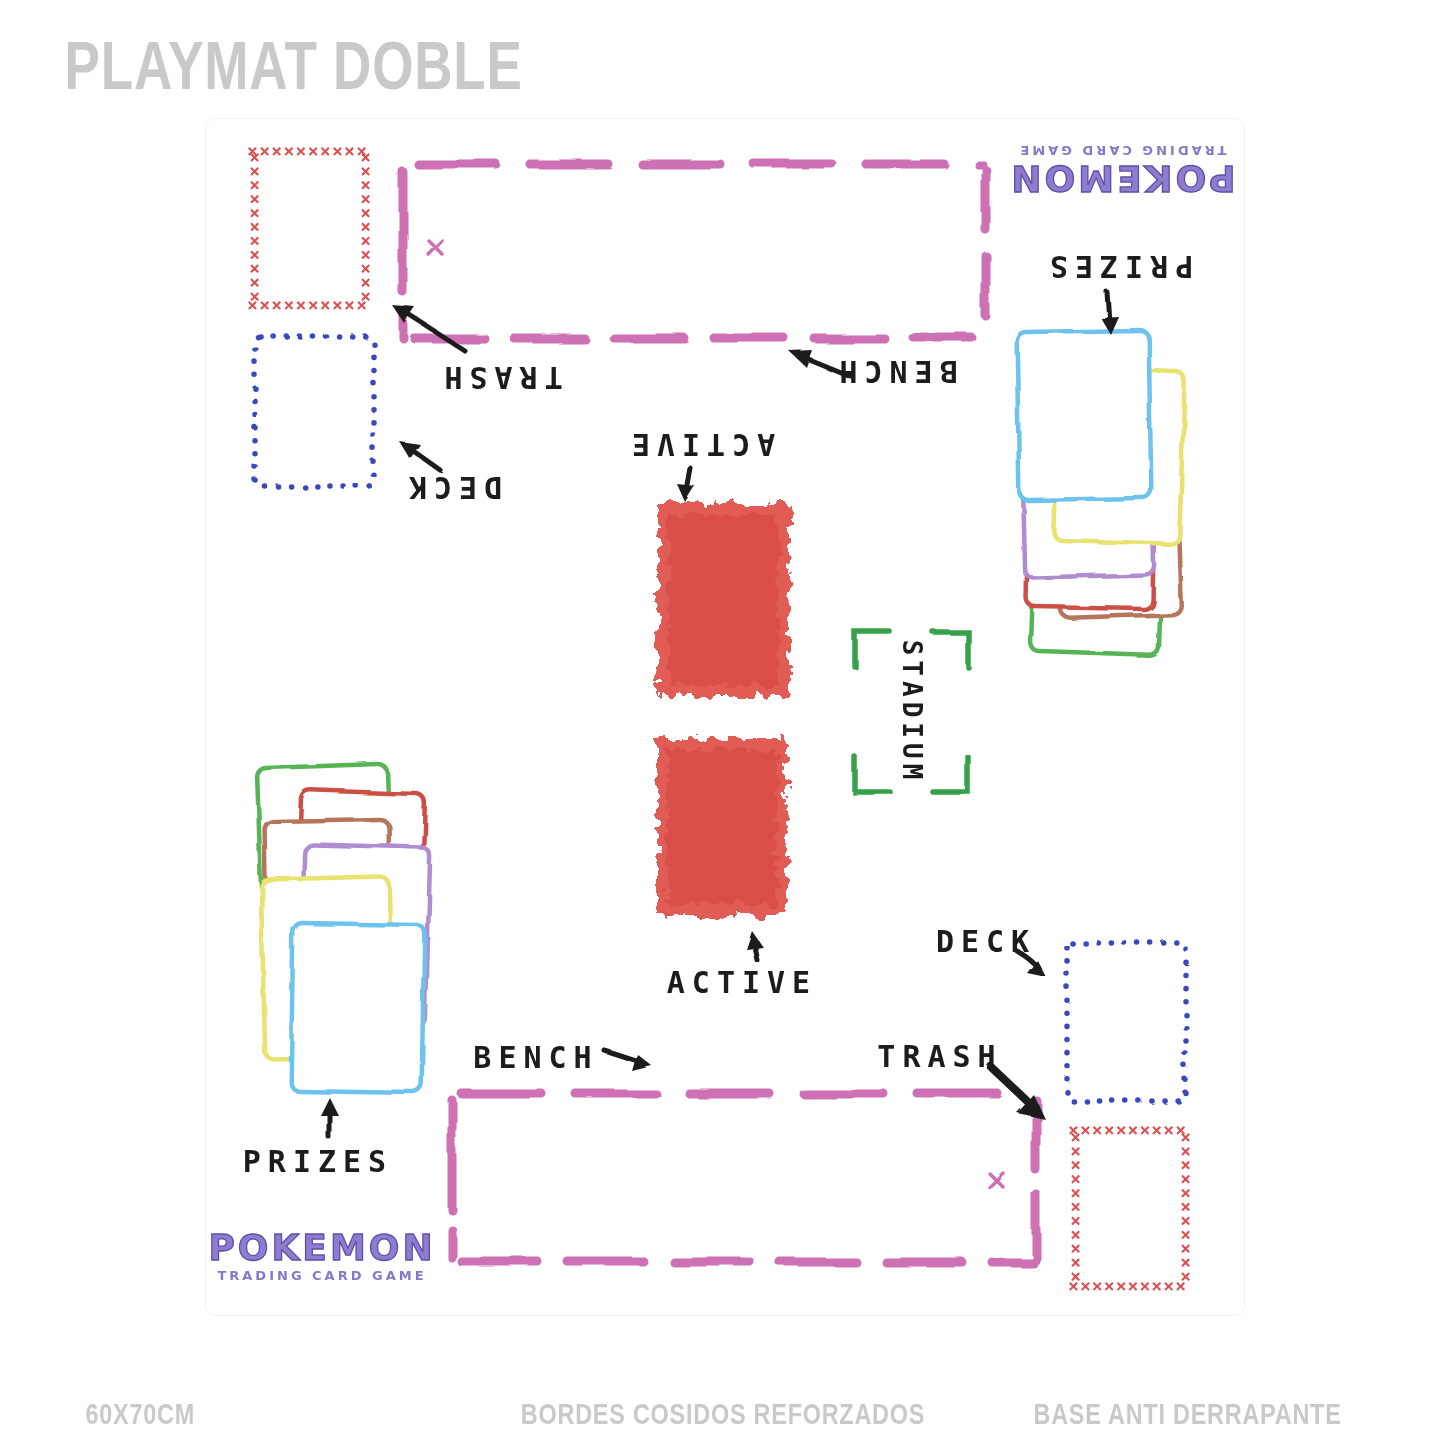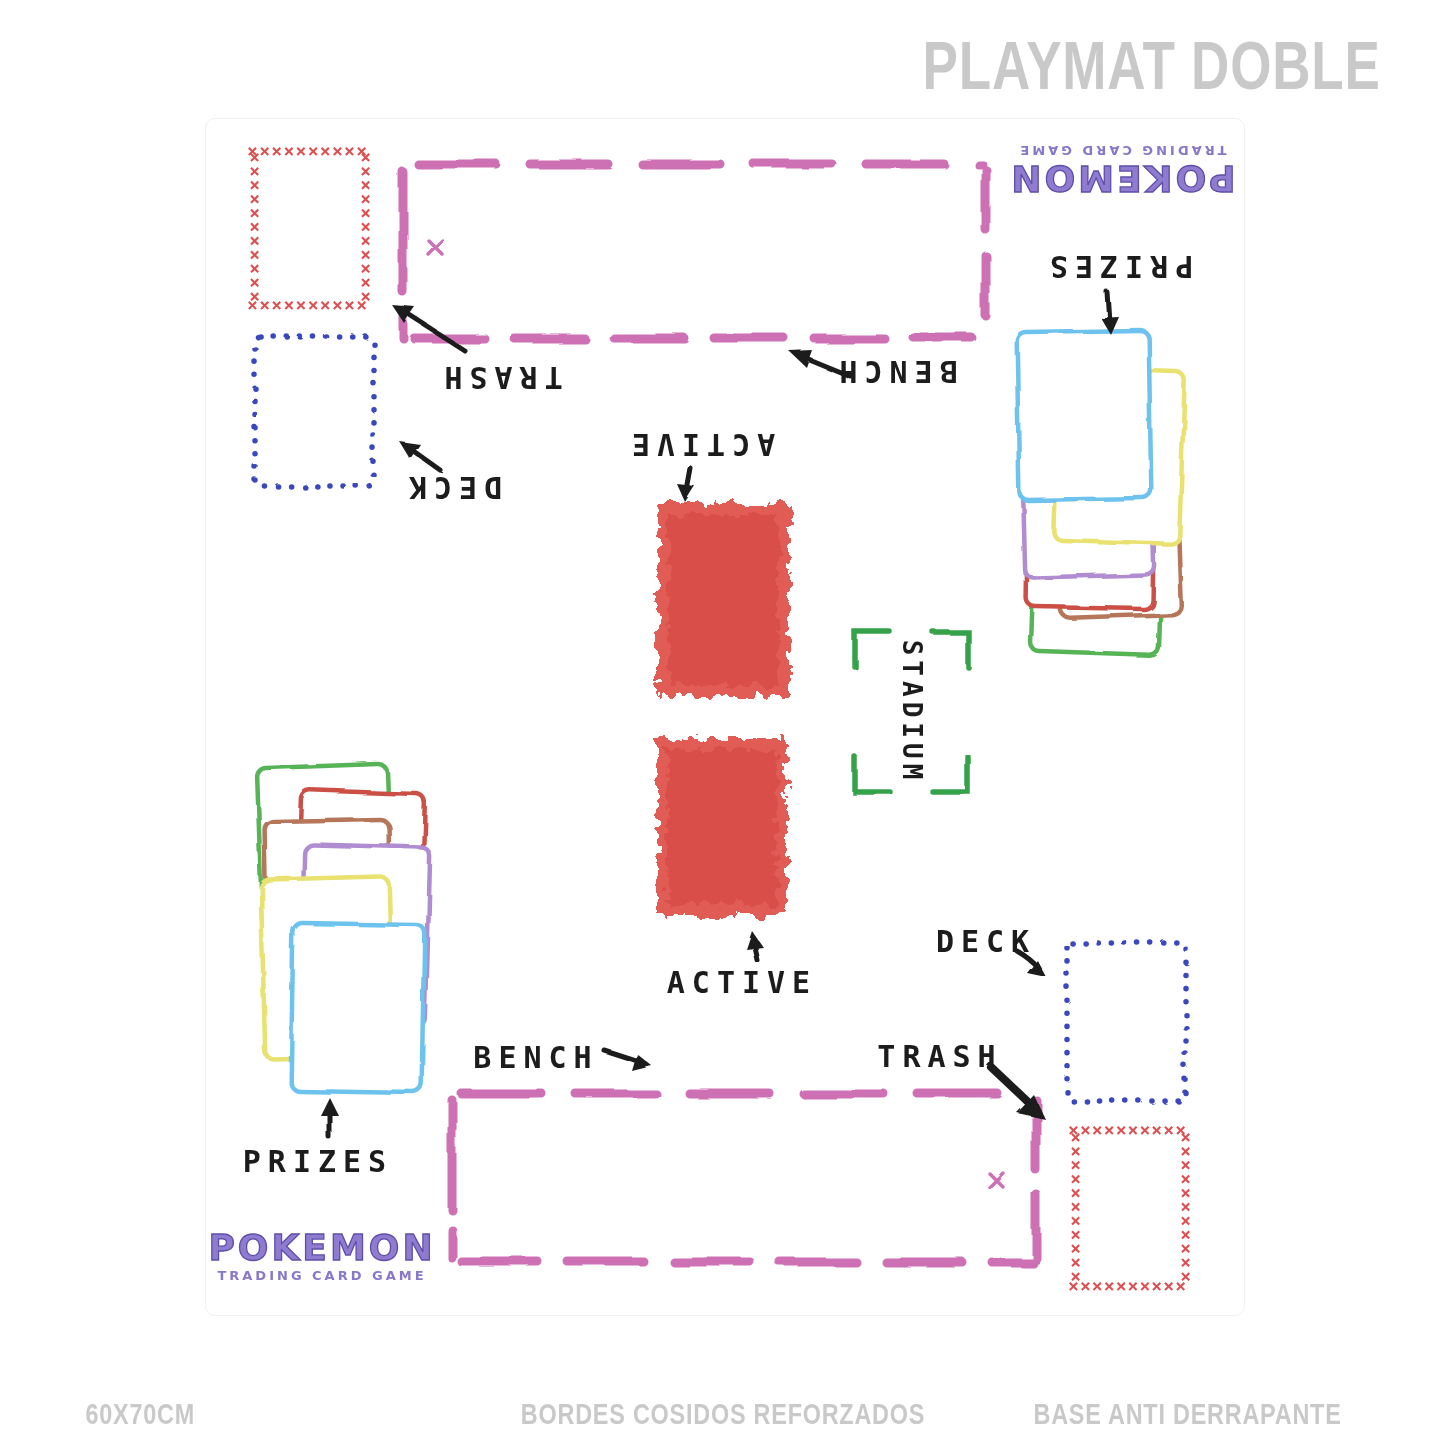--- a/index.html
+++ b/index.html
@@ -1,20 +1,20 @@
 <!DOCTYPE html>
 <html><head>
 <meta charset="utf-8">
 <style>
   html,body{margin:0;padding:0;background:#fff;}
   .canvas{position:relative;width:1445px;height:1445px;background:#ffffff;overflow:hidden;
           font-family:"Liberation Sans",sans-serif;}
   .big-gray{color:#c9c9c9;font-weight:bold;}
   .condensed{display:inline-block;transform:scaleX(0.78);transform-origin:center;letter-spacing:1px;}
-  .title{position:absolute;top:26px;left:0;width:100%;text-align:right;font-size:68px;margin:0;}
+  .title{position:absolute;top:26px;left:0;width:100%;text-align:left;font-size:68px;margin:0;}
   .footer-item{position:absolute;bottom:14px;font-size:30px;white-space:nowrap;}
   .footer-size{left:70px;}
   .footer-seams{left:50%;transform:translateX(-50%);}
   .footer-base{right:60px;}
   .mat{position:absolute;left:205px;top:118px;width:1038px;height:1196px;background:#fff;
        border:1px solid #f1f1f1;border-radius:10px;}
   .art{position:absolute;left:0;top:0;width:1445px;height:1445px;pointer-events:none;}
   .label{position:absolute;font-family:"DejaVu Sans Mono",monospace;font-weight:700;font-size:30px;
          letter-spacing:7px;color:#1c1c1c;white-space:nowrap;transform:translate(-50%,-50%);}
   .rot180{transform:translate(-50%,-50%) rotate(180deg);}

